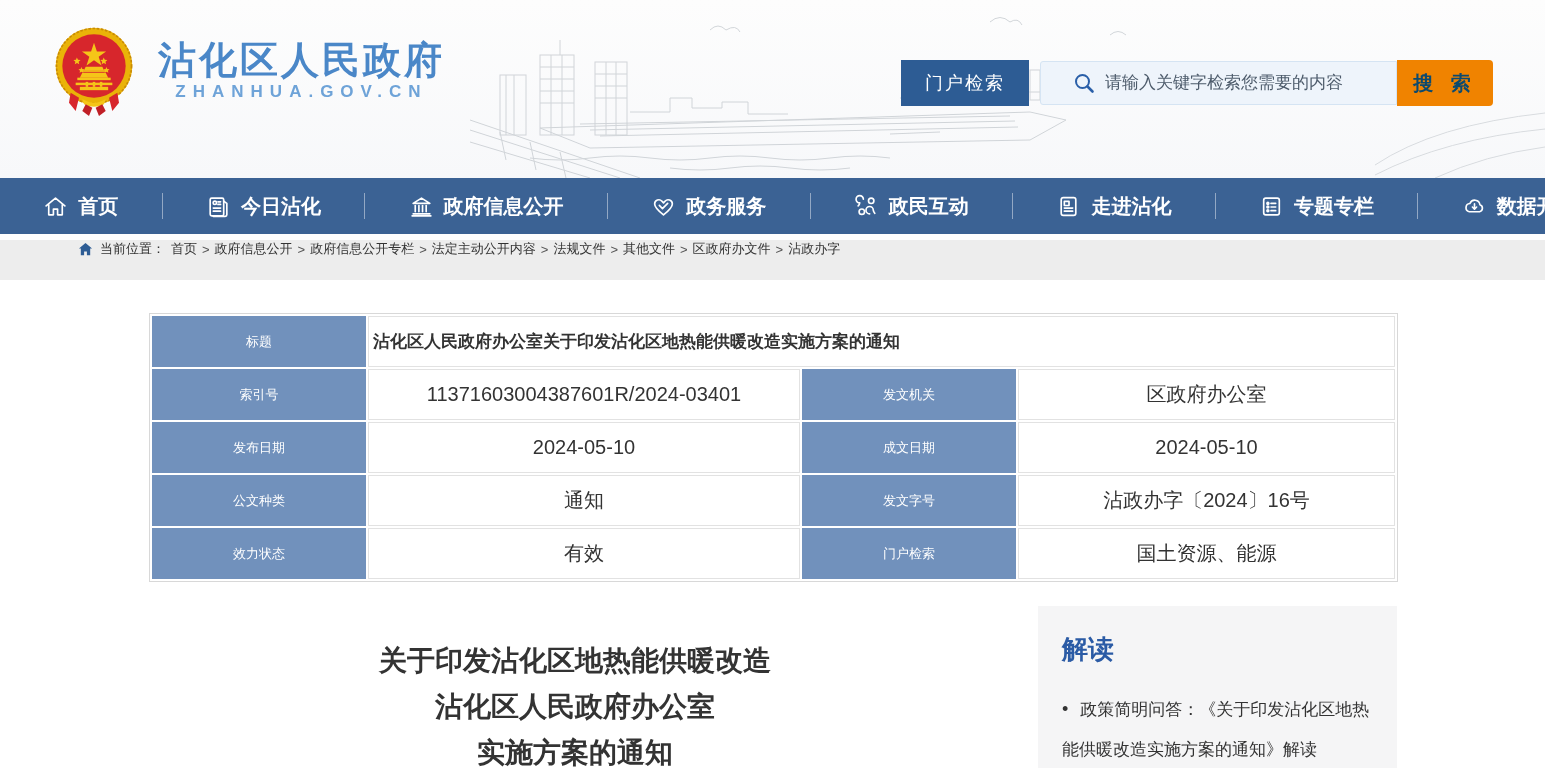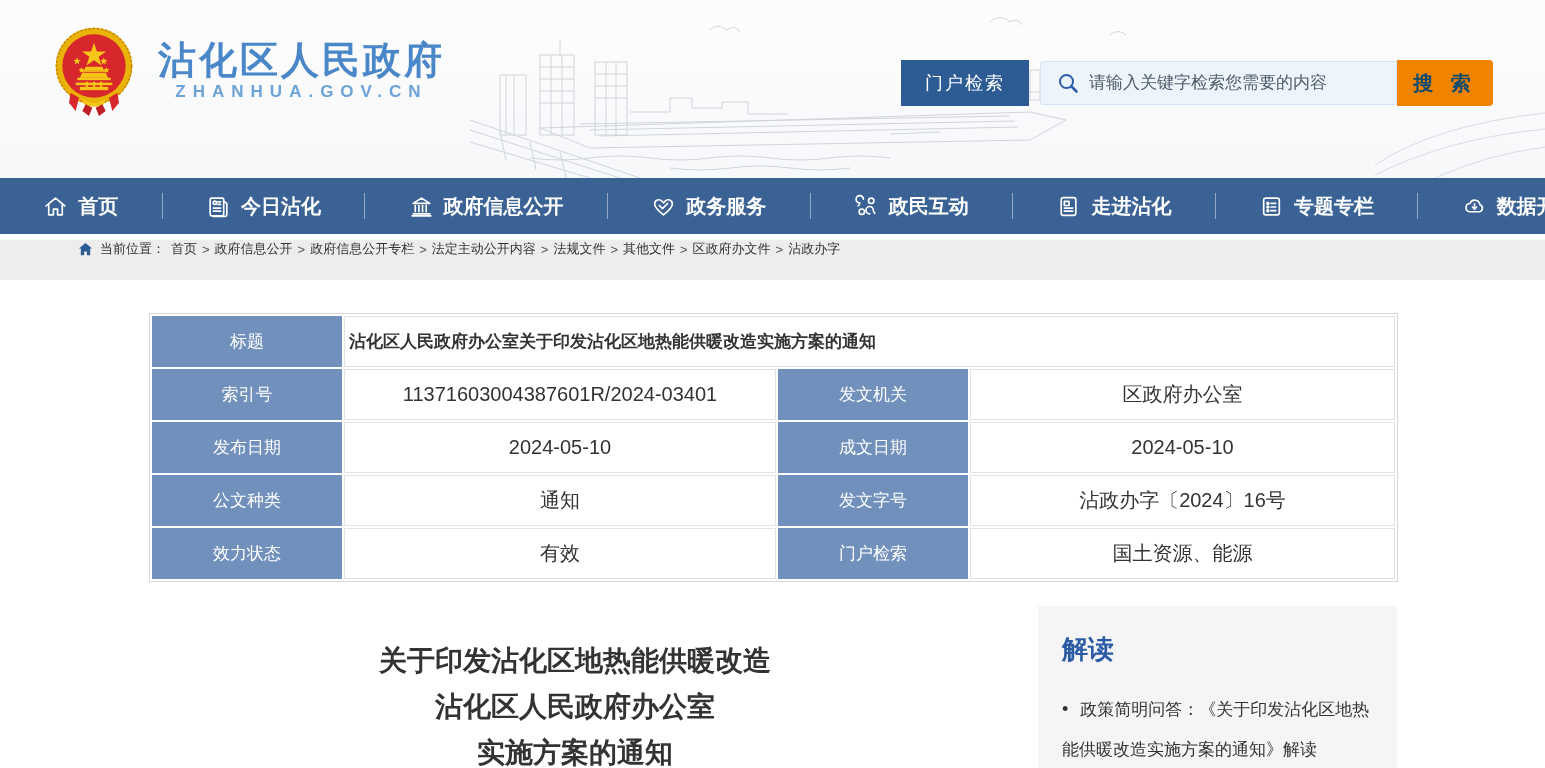--- a/index.html
+++ b/index.html
@@ -13,21 +13,21 @@
   .logo-group { position:absolute; left:52px; top:26px; display:flex; align-items:center;text-align:center; }
   .emblem { width:84px; height:90px; }
   .logo-text { margin-left:22px; }
   .site-name { font-size:38px; font-weight:bold; color:#4a87c8; letter-spacing:3px; line-height:1.1; }
   .site-domain { font-size:17px; color:#6ea3d8; letter-spacing:7px; font-weight:bold; }
 
   .search-row { position:absolute; top:60px; left:901px; display:flex; align-items:center; }
   .portal-btn { width:128px; height:46px; background:#2d5c94; color:#fff; font-size:18px;
     display:flex; align-items:center; justify-content:center; letter-spacing:2px; cursor:pointer; }
   .search-box { margin-left:11px; width:357px; height:44px; background:#eef4fb; border:1px solid #d5e4f3;
-    display:flex; align-items:center; border-radius:3px 0 0 3px; }
+    display:flex; align-items:center; border-radius:3px 0 0 3px;padding-left:16px; }
   .search-box .mag { margin-left:16px; flex:0 0 auto; }
   .search-input { flex:1; height:100%; border:none; outline:none; background:transparent;
     font-size:17px; color:#333; padding:0 10px; font-family:inherit; }
   .search-input::placeholder { color:#4d5b6b; opacity:1; }
   .search-btn { width:96px; height:46px; background:#f08300; border:none; color:#0c4a6e; font-size:20px;
     font-weight:bold; letter-spacing:6px; border-radius:0 4px 4px 0; cursor:pointer; font-family:inherit; }
 
   
   .nav { width:100%; height:56px; background:#3b6294; overflow:hidden; }
   .nav-inner { display:flex; align-items:center; height:100%; width:1620px; }
@@ -41,21 +41,21 @@
   .crumb-bar .inner { margin-left:78px; display:flex; align-items:center; font-size:13px; color:#333; }
   .crumb-home { width:15px; height:15px; margin-right:7px; fill:#2d5c94; }
   .crumb-prefix { margin-right:6px; }
   .crumb-item { cursor:pointer; }
   .crumb-sep { margin:0 5px; color:#555; }
 
   
   .main { width:1247px; margin:34px auto 0 150px; }
   .meta-table { width:100%; border-collapse:separate; border-spacing:2px; background:#fff; outline:1px solid #d8d8d8; }
   .meta-table td { height:51px; font-size:20px; color:#333; text-align:center; vertical-align:middle; }
-  .meta-table td.lbl { background:#7191bc; color:#fff; width:190px; font-size:17px; }
+  .meta-table td.lbl { background:#7191bc; color:#fff; width:214px; font-size:13px; }
   .meta-table td.val { border:1px solid #e2e2e2; }
   .meta-table td.val-w { width:432px; }
   .meta-table td.title-val { text-align:left; font-weight:bold; font-size:17px; padding-left:4px; }
 
   
   .content-row { display:flex; margin-top:25px; align-items:flex-start; }
   .doc-col { width:850px; }
   .doc-title { margin-top:32px; text-align:center; font-size:28px; font-weight:bold; color:#333; line-height:46px; }
   .interp-box { margin-left:38px; width:359px; min-height:200px; background:#f5f5f6; padding:26px 22px 30px 24px; }
   .interp-heading { font-size:26px; font-weight:bold; color:#2b5ba5; }

